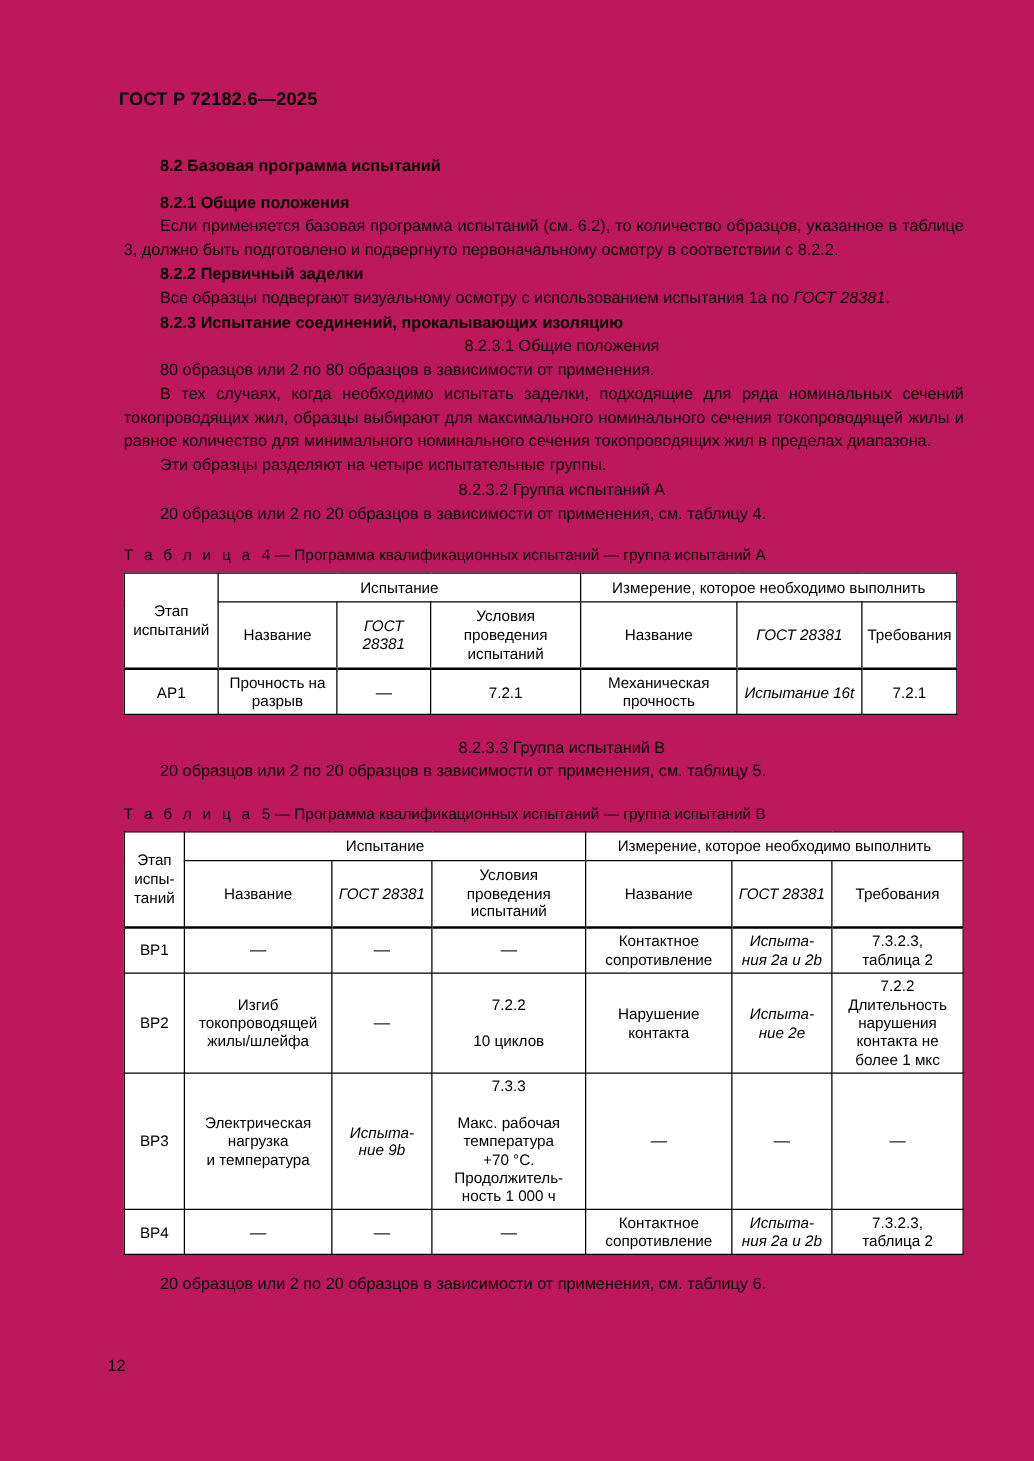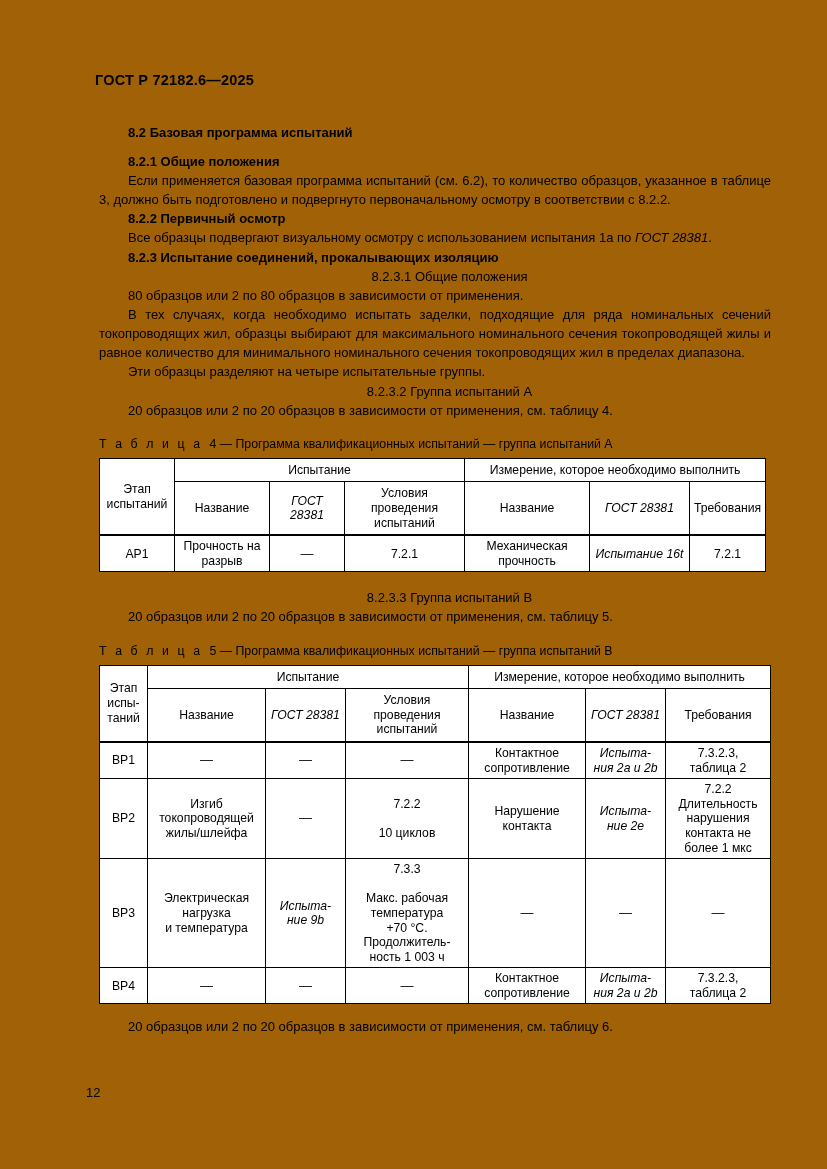--- a/index.html
+++ b/index.html
@@ -10,21 +10,21 @@
   }
   body {
     font-family: "Liberation Sans", sans-serif;
     color: #000000;
   }
   .page {
     position: relative;
     width: 827px;
     height: 1169px;
     margin: 0 auto;
-    background: #a16207;
+    background: #be185d;
     overflow: hidden;
     box-sizing: border-box;
   }
 
   
   .doc-header {
     position: absolute;
     left: 95px;
     top: 72px;
     font-size: 14.5px;
@@ -152,21 +152,21 @@
   <div class="doc-header">ГОСТ Р 72182.6—2025</div>
 
   <div class="content">
 
     <h3 class="clause">8.2  Базовая программа испытаний</h3>
     <div class="gap-10"></div>
 
     <h4 class="clause-sub">8.2.1  Общие положения</h4>
     <p class="para">Если применяется базовая программа испытаний (см. 6.2), то количество образцов, указанное в таблице 3, должно быть подготовлено и подвергнуто первоначальному осмотру в соответствии с 8.2.2.</p>
 
-    <h4 class="clause-sub">8.2.2  Первичный осмотр</h4>
+    <h4 class="clause-sub">8.2.2  Первичный заделки</h4>
     <p class="para-nojust"><span>Все образцы подвергают визуальному осмотру с использованием испытания 1a по </span><em class="it">ГОСТ 28381</em><span>.</span></p>
 
     <h4 class="clause-sub">8.2.3  Испытание соединений, прокалывающих изоляцию</h4>
 
     <p class="clause-plain">8.2.3.1  Общие положения</p>
     <p class="para-nojust">80 образцов или 2 по 80 образцов в зависимости от применения.</p>
     <p class="para">В тех случаях, когда необходимо испытать заделки, подходящие для ряда номинальных сечений токопроводящих жил, образцы выбирают для максимального номинального сечения токопроводящей жилы и равное количество для минимального номинального сечения токопроводящих жил в пределах диапазона.</p>
     <p class="para-nojust">Эти образцы разделяют на четыре испытательные группы.</p>
 
     <p class="clause-plain">8.2.3.2  Группа испытаний А</p>
@@ -298,21 +298,21 @@
 нагрузка
 и температура</td>
           <td><em class="it" style="white-space:pre-line">Испыта-
 ние 9b</em></td>
           <td style="white-space:pre-line">7.3.3
 
 Макс. рабочая
 температура
 +70 °С.
 Продолжитель-
-ность 1 003 ч</td>
+ность 1 000 ч</td>
           <td class="dash">—</td>
           <td class="dash">—</td>
           <td class="outer-r dash">—</td>
         </tr>
         <tr class="last-row">
           <td class="outer-l">ВР4</td>
           <td class="dash">—</td>
           <td class="dash">—</td>
           <td class="dash">—</td>
           <td style="white-space:pre-line">Контактное

